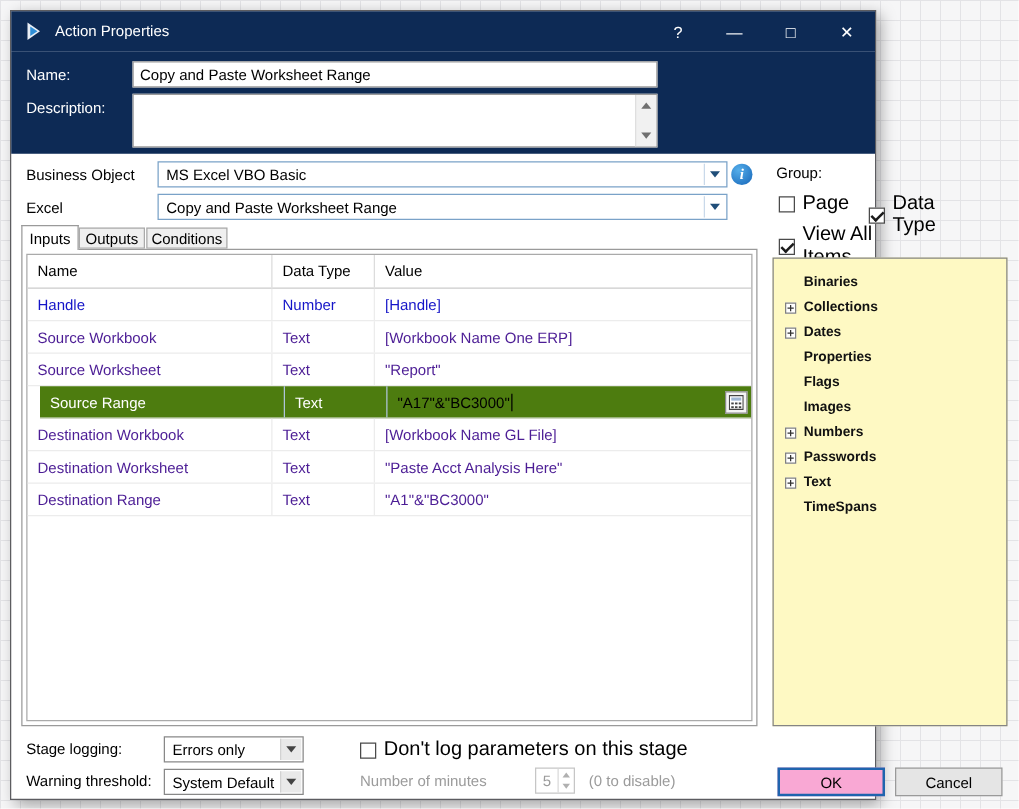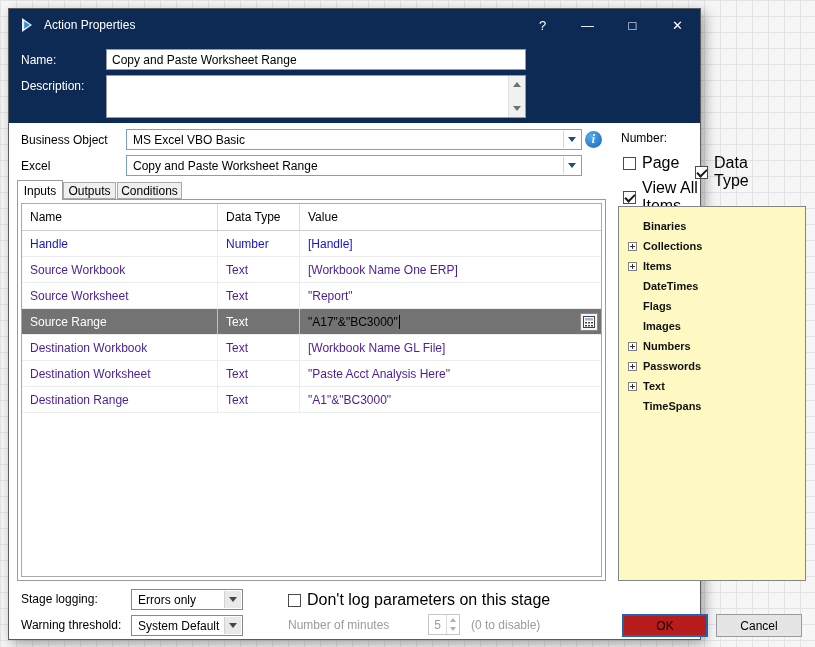--- a/index.html
+++ b/index.html
@@ -108,21 +108,21 @@
   .col-name{ width:196px; flex:none; }
   .col-type{ width:82px; flex:none; }
   .col-value{ flex:1; border-right:none !important; }
   .grid-row{ display:flex; height:26px; border-bottom:1px solid #ececec; cursor:default; }
   .gr-cell{
     display:flex; align-items:center; padding-left:8px;
     border-right:1px solid #ececec; font-size:12px; white-space:nowrap; overflow:hidden;
   }
   .row-number .gr-cell{ color:#1515c8; }
   .row-text .gr-cell{ color:#4c1d95; }
-  .grid-row.selected{ background:#737373; }
+  .grid-row.selected{ background:#4d7c0f;margin-left:10px; }
   .grid-row.selected .gr-cell{ border-right-color:#aec4da; }
   .grid-row.selected .cell-name, .grid-row.selected .cell-type{ color:#ffffff; }
   .grid-row.selected .cell-value{ color:#000000; }
   .caret{ width:1px; height:14px; background:#000; margin-left:1px; flex:none; }
   .calc-btn{
     margin-left:auto; margin-right:3px; width:18px; height:18px; flex:none;
     background:#f4f4f4; border:1px solid #8a8a8a;
     display:flex; align-items:center; justify-content:center; cursor:pointer;
   }
 
@@ -174,21 +174,21 @@
   .spin-value{ flex:1; font-size:12px; color:#9b9b9b; display:flex; align-items:center; justify-content:center; }
   .spin-arrows{ width:13px; border-left:1px solid #dadada; display:flex; flex-direction:column; }
   .spin-up,.spin-down{ flex:1; display:flex; align-items:center; justify-content:center; }
   .tri-up-xs{ width:0; height:0; border-left:3px solid transparent; border-right:3px solid transparent; border-bottom:4px solid #b0b0b0; }
   .tri-down-xs{ width:0; height:0; border-left:3px solid transparent; border-right:3px solid transparent; border-top:4px solid #b0b0b0; }
 
   .btn{
     position:absolute; height:23px; width:86px; font-size:12px; color:#000;
     display:flex; align-items:center; justify-content:center; cursor:pointer;
   }
-  .btn-ok{ left:613px; top:605px; background:#b91c1c; border:2px solid #2064ae; }
+  .btn-ok{ left:613px; top:605px; background:#f9a8d4; border:2px solid #2064ae; }
   .btn-cancel{ left:707px; top:605px; background:#e5e5e5; border:1px solid #9a9a9a; }
 </style>
 </head>
 <body>
 
 <div class="screen">
   <div class="dialog">
 
     <div class="titlebar">
       <span class="title-icon">
@@ -303,21 +303,21 @@
         </div>
 
         <div class="grid-row row-text">
           <div class="gr-cell col-name cell-name">Destination Range</div>
           <div class="gr-cell col-type cell-type">Text</div>
           <div class="gr-cell col-value cell-value">"A1"&amp;"BC3000"</div>
         </div>
       </div>
     </div>
 
-    <span class="group-label">Number:</span>
+    <span class="group-label">Group:</span>
 
     <div class="cbrow cbrow-page">
       <span class="cb"></span>
       <span>Page</span>
     </div>
     <div class="cbrow cbrow-datatype">
       <span class="cb checked"></span>
       <span>Data Type</span>
     </div>
     <div class="cbrow cbrow-viewall">
@@ -329,25 +329,25 @@
       <div class="tree-item">
         <span class="expander" style="visibility: hidden;"></span>
         <span>Binaries</span>
       </div>
       <div class="tree-item">
         <span class="expander"></span>
         <span>Collections</span>
       </div>
       <div class="tree-item">
         <span class="expander"></span>
-        <span>Items</span>
+        <span>Dates</span>
       </div>
       <div class="tree-item">
         <span class="expander" style="visibility: hidden;"></span>
-        <span>DateTimes</span>
+        <span>Properties</span>
       </div>
       <div class="tree-item">
         <span class="expander" style="visibility: hidden;"></span>
         <span>Flags</span>
       </div>
       <div class="tree-item">
         <span class="expander" style="visibility: hidden;"></span>
         <span>Images</span>
       </div>
       <div class="tree-item">

